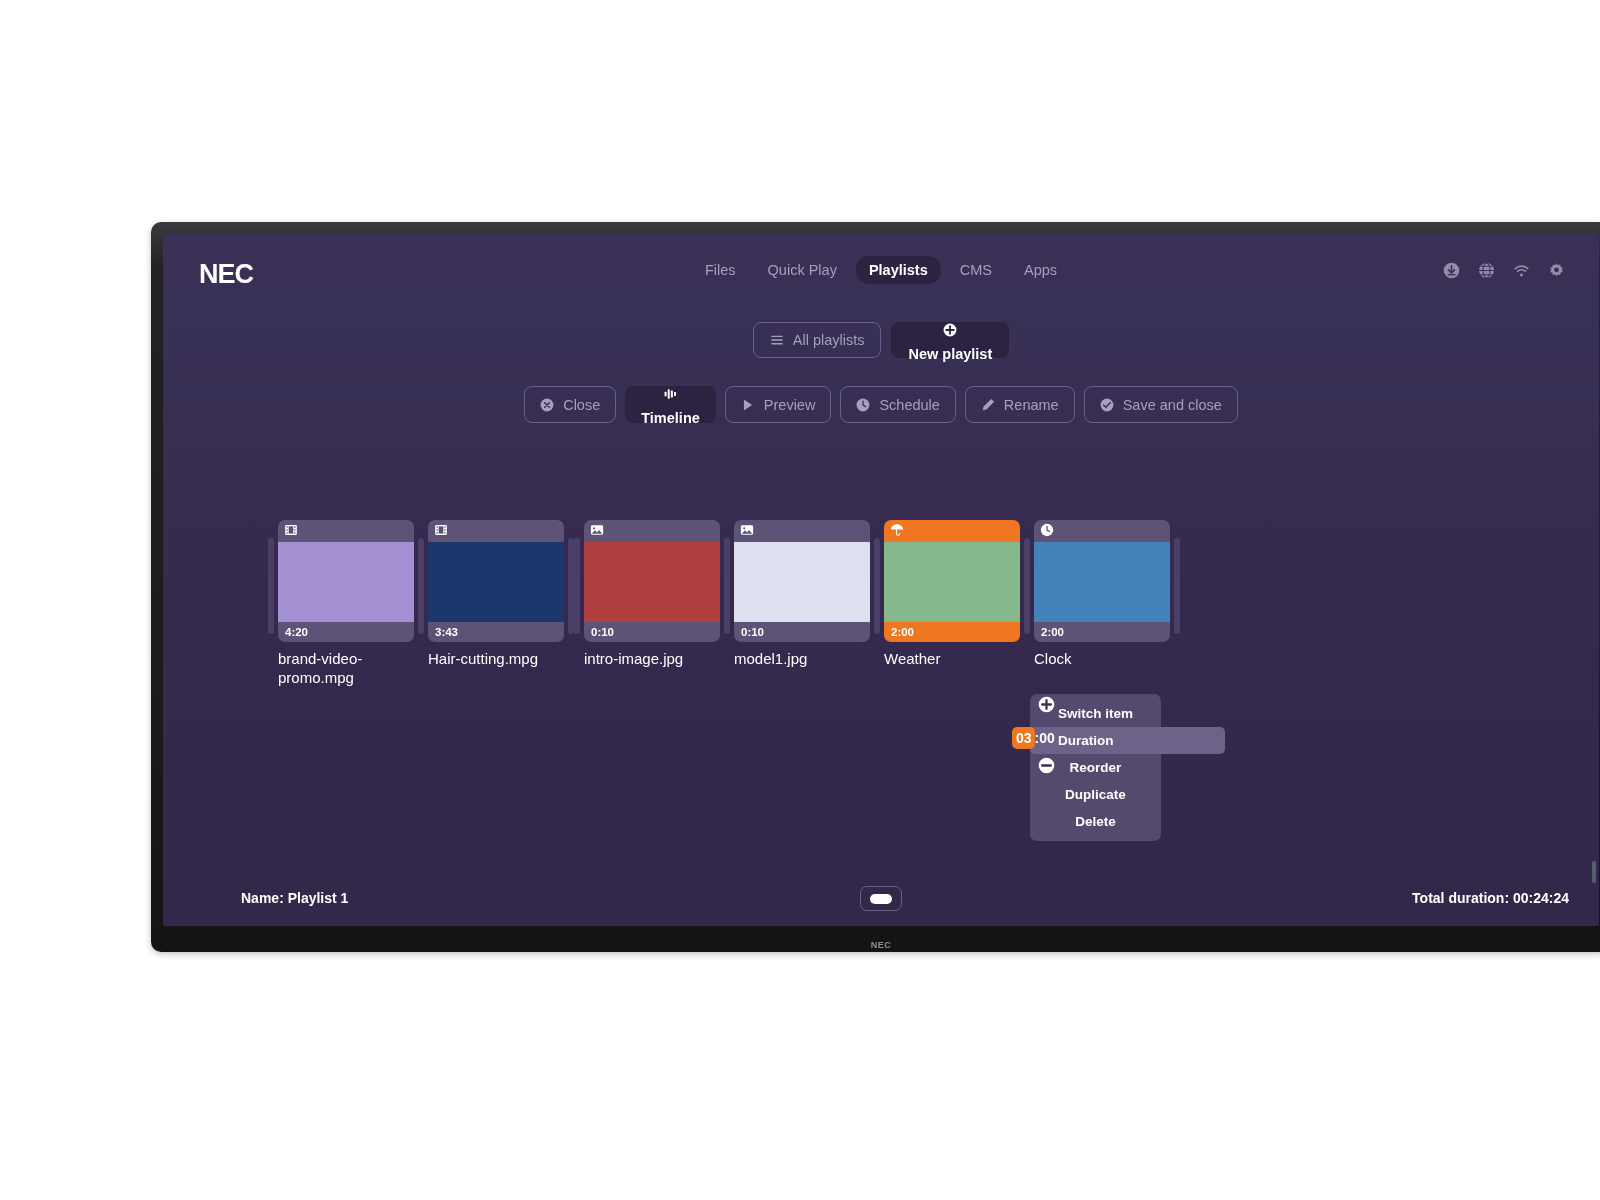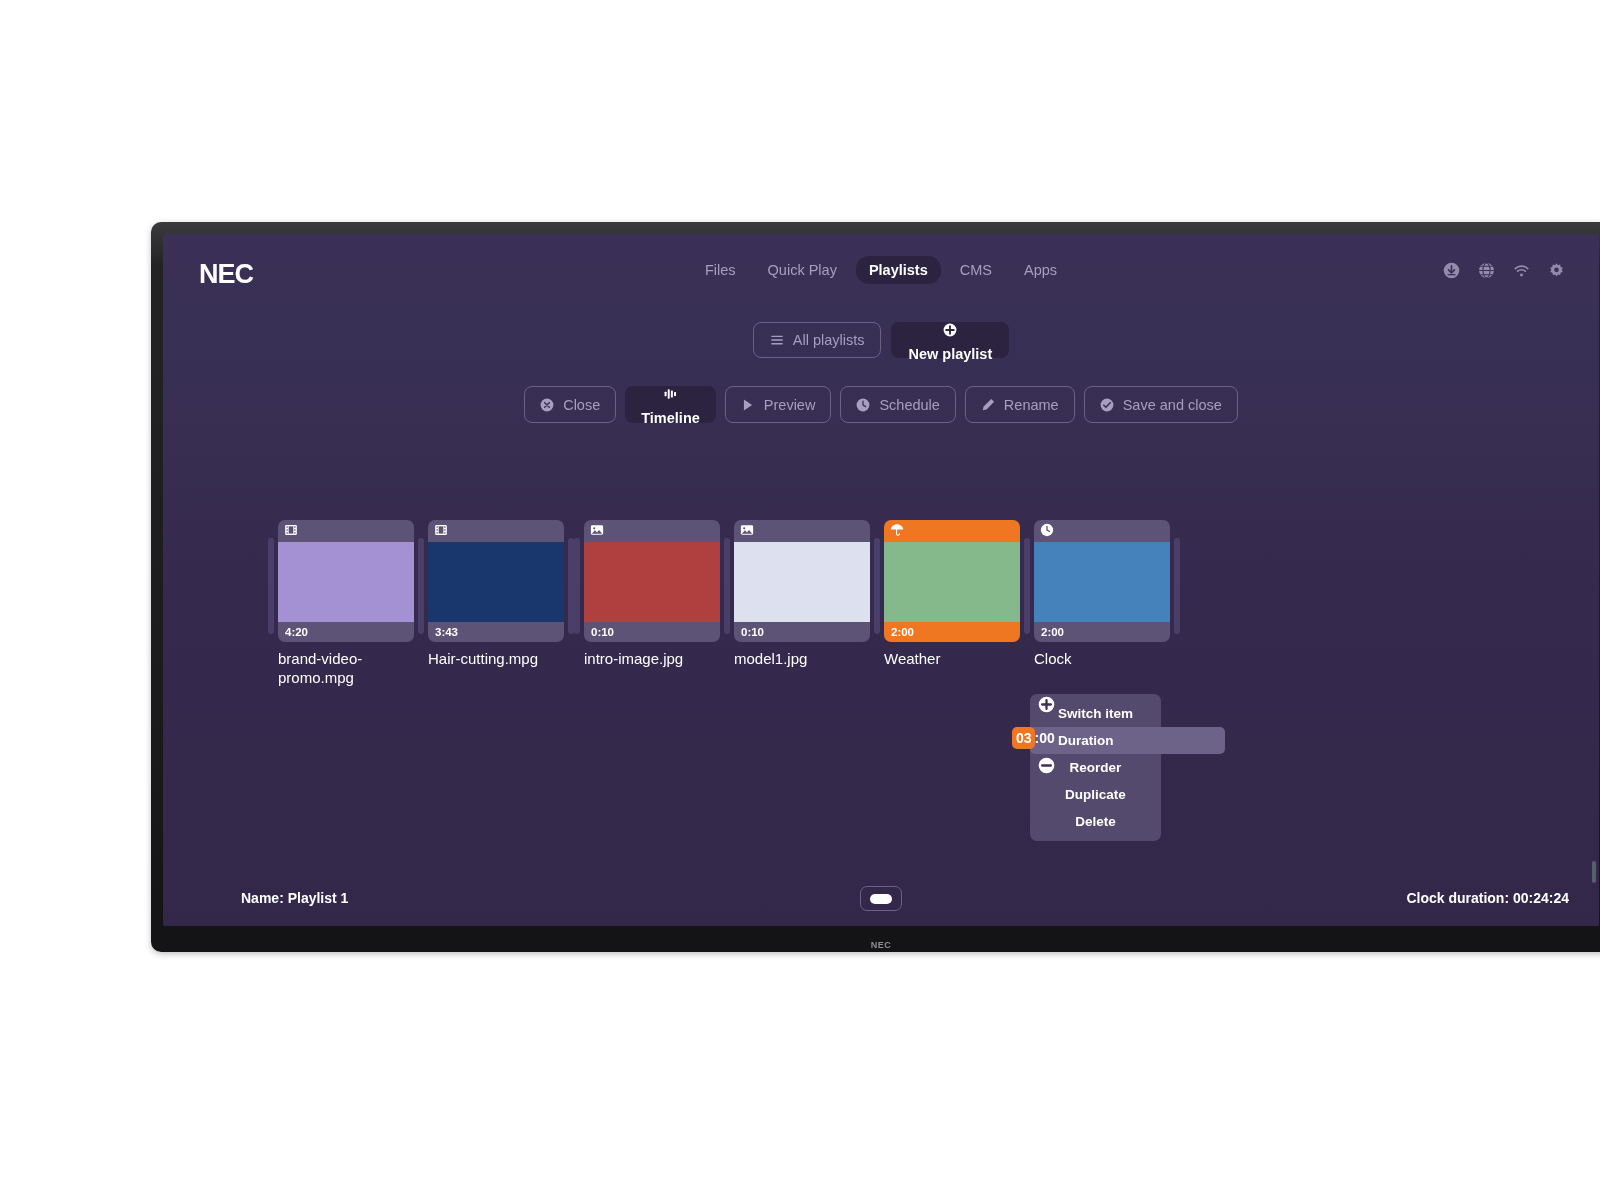--- a/index.html
+++ b/index.html
@@ -578,20 +578,20 @@
           <circle cx="12" cy="12" r="11" fill="#ffffff"></circle>
           <path d="M5.8 12h12.4" stroke="#3b3057" stroke-width="3.2" stroke-linecap="round"></path>
         </svg>
     </div>
 
     <div id="statusbar">
       <div id="status-name">Name: Playlist 1</div>
       <div id="home-pill">
         <i></i>
       </div>
-      <div id="status-total">Clock duration: 00:24:24</div>
+      <div id="status-total">Total duration: 00:24:24</div>
     </div>
 
     <div id="power-led"></div>
   </div>
 
   <div id="bezel-logo">NEC</div>
 </div>
 
 </body></html>

